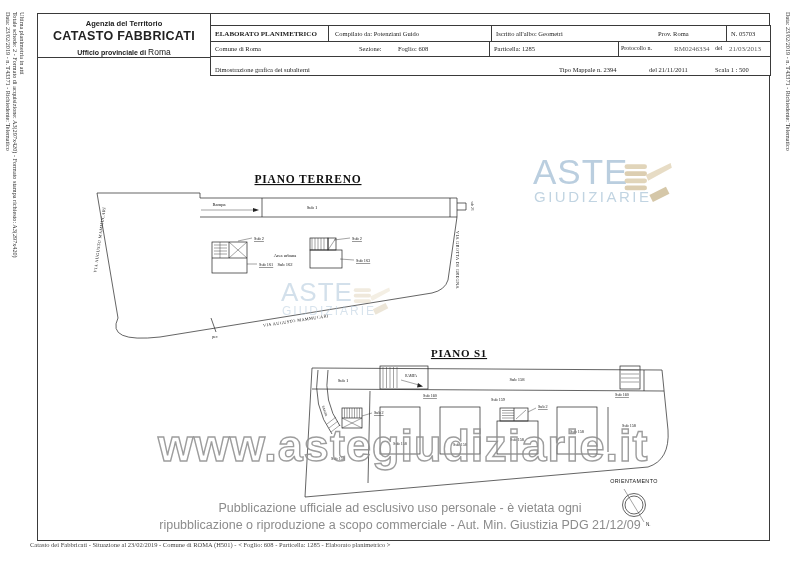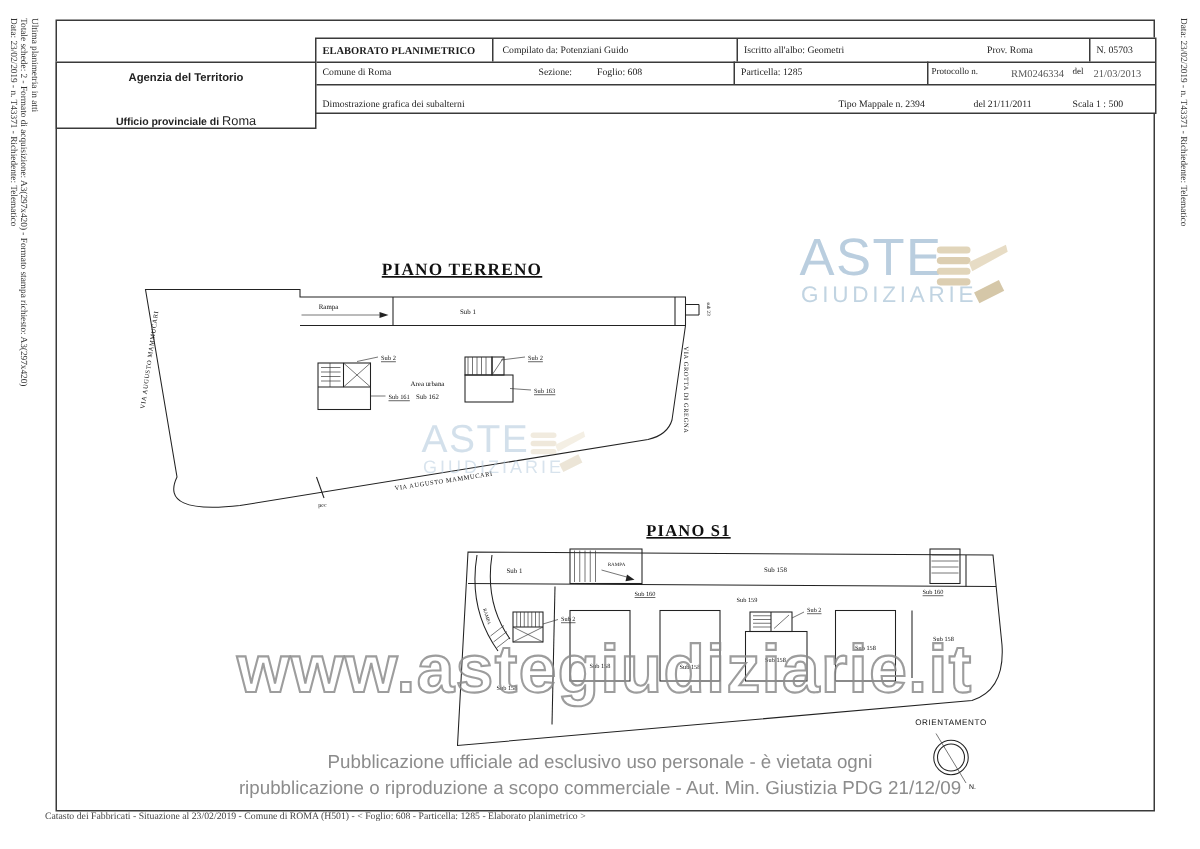--- a/index.html
+++ b/index.html
@@ -1,20 +1,20 @@
 <!DOCTYPE html>
 <html><head>
 <meta charset="utf-8">
 <style>
   html,body{margin:0;padding:0;}
   body{width:800px;height:566px;background:#ffffff;position:relative;overflow:hidden;
        font-family:"Liberation Sans",sans-serif;color:#222;}
   .abs{position:absolute;}
   .frame{left:37px;top:13px;width:731px;height:526px;border:1px solid #3a3a3a;}
-  .agency-box{left:37px;top:13px;width:172px;height:43px;border:1px solid #3a3a3a;text-align:center;background:#fff;margin-top:28px;}
+  .agency-box{left:37px;top:13px;width:172px;height:43px;border:1px solid #3a3a3a;text-align:center;background:#fff;}
   .ag1{top:5px;left:0;width:100%;font-size:7.5px;font-weight:bold;}
   .ag2{top:15px;left:0;width:100%;font-size:12.5px;font-weight:bold;letter-spacing:.3px;}
   .ag3{top:33px;left:0;width:100%;font-size:7px;font-weight:bold;}
   .ag3 .val{font-size:8.5px;font-weight:normal;text-align:center;}
   .htable{left:210px;top:25px;width:559px;height:49px;border:1px solid #3a3a3a;background:#fff;}
   .hline{position:absolute;left:0;width:100%;height:1px;background:#3a3a3a;}
   .vline{position:absolute;top:0;width:1px;background:#3a3a3a;}
   .mono{position:absolute;font-family:Liberation Serif, serif;font-size:6.5px;white-space:nowrap;color:#1c1c1c;}
   .stamp{position:absolute;font-family:"Liberation Serif",serif;font-size:7px;color:#5a5a5a;white-space:nowrap;}
   .vtext{position:absolute;writing-mode:vertical-rl;font-family:"Liberation Serif",serif;
@@ -44,20 +44,21 @@
 
   <div class="vtext" style="left:5px;top:12px;height:250px">Data: 23/02/2019 - n. T43371 - Richiedente: Telematico</div>
   <div class="vtext" style="left:12px;top:12px;height:320px">Totale schede: 2 - Formato di acquisizione: A3(297x420)  - Formato stampa richiesto: A3(297x420)</div>
   <div class="vtext" style="left:19px;top:12px;height:130px">Ultima planimetria in atti</div>
   <div class="vtext" style="left:785px;top:12px;height:250px">Data: 23/02/2019 - n. T43371 - Richiedente: Telematico</div>
 
   <div class="abs frame"></div>
 
   <div class="abs agency-box">
     <div class="abs ag1">Agenzia del Territorio</div>
+    <div class="abs ag2">CATASTO FABBRICATI</div>
     <div class="abs ag3">
       <span>Ufficio provinciale di</span>
       <span class="val">Roma</span>
     </div>
   </div>
 
   <div class="abs htable">
     <div class="hline" style="top:15px"></div>
     <div class="hline" style="top:30px"></div>
     <div class="vline" style="left:117px;height:15px"></div>

